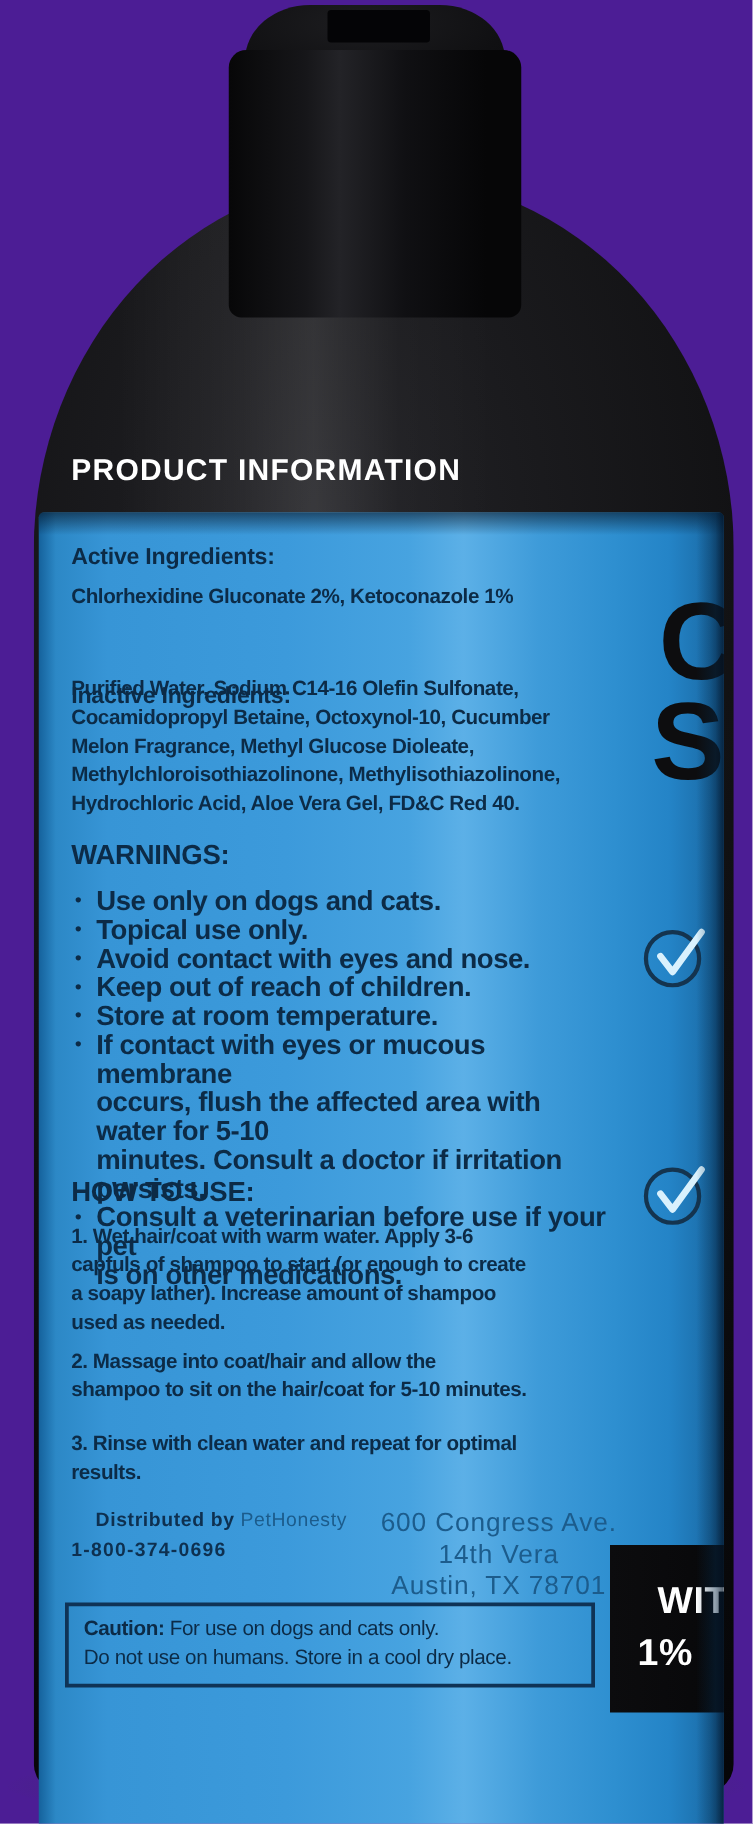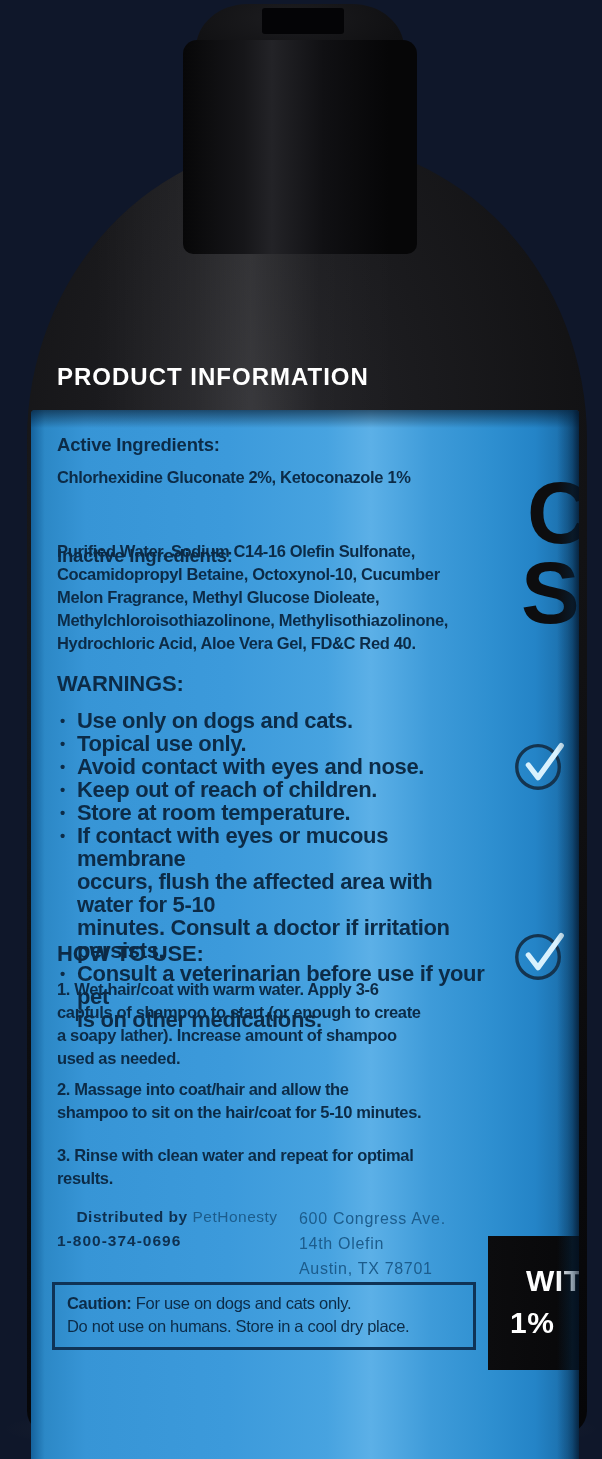--- a/index.html
+++ b/index.html
@@ -1,16 +1,16 @@
 <!DOCTYPE html>
 <html><head>
 <meta charset="utf-8">
 <style>
   html,body{margin:0;padding:0;background:#ffffff;}
-  .stage{position:relative;width:602px;height:1459px;background:#0f172a;overflow:hidden;
+  .stage{position:relative;width:602px;height:1459px;background:#4c1d95;overflow:hidden;
          font-family:"Liberation Sans",sans-serif;}
 
   
   .floor-shadow{position:absolute;left:6px;top:1402px;width:590px;height:54px;border-radius:50%;
     background:radial-gradient(ellipse at 50% 50%, rgba(40,40,45,0.42) 0%, rgba(60,60,65,0.22) 45%, rgba(0,0,0,0) 72%);}
 
   
   .bottle-body{position:absolute;left:27px;top:140px;width:560px;height:1297px;
     border-radius:280px 280px 30px 30px / 300px 300px 26px 26px;
     background:
@@ -52,22 +52,22 @@
   .warn-list li{position:relative;padding-left:20px;font-size:22px;font-weight:700;
     letter-spacing:-0.35px;line-height:23px;}
   .warn-list li::before{content:"\2022";position:absolute;left:3px;top:0;font-size:15px;}
 
   
   .dist-left{position:absolute;left:26px;top:798px;width:240px;}
   .dist-line1{font-size:15.5px;letter-spacing:0.5px;text-align:center;}
   .dist-bold{font-weight:700;color:#0e3050;}
   .dist-co{font-weight:400;color:#1c5c8c;}
   .dist-phone{margin-top:6px;font-size:15.5px;font-weight:700;letter-spacing:1px;color:#0e3050;}
-  .dist-right{position:absolute;left:268px;top:796px;width:200px;font-size:16px;
-    letter-spacing:0.7px;line-height:25px;color:#1c5c8c;}
+  .dist-right{position:absolute;left:268px;top:796px;width:200px;font-size:21px;
+    letter-spacing:0.7px;line-height:25px;color:#1c5c8c;text-align:center;}
 
   
   .caution{position:absolute;left:21px;top:872px;width:394px;border:3px solid #0f3356;
     padding:7px 12px 9px 12px;font-size:16.5px;font-weight:700;letter-spacing:-0.3px;
     line-height:23px;}
   .caution .cap-lbl{font-weight:700;}
   .caution .cap-rest{font-weight:400;}
 
   
   .letter{position:absolute;color:#0d0d0f;font-weight:700;font-size:88px;line-height:70px;}
@@ -142,21 +142,21 @@
 
     <div class="dist-left">
       <div class="dist-line1">
         <span class="dist-bold">Distributed by</span>
         <span class="dist-co">PetHonesty</span>
       </div>
       <div class="dist-phone">1-800-374-0696</div>
     </div>
     <div class="dist-right">
       <div>600 Congress Ave.</div>
-      <div>14th Olefin</div>
+      <div>14th Vera</div>
       <div>Austin, TX 78701</div>
     </div>
 
     <div class="caution prewrap"><span class="cap-lbl">Caution:</span> <span class="cap-rest prewrap">For use on dogs and cats only.
 Do not use on humans. Store in a cool dry place.</span></div>
 
     <div class="letter letter-c">C</div>
     <div class="letter letter-s">S</div>
 
     <div class="check check1">

